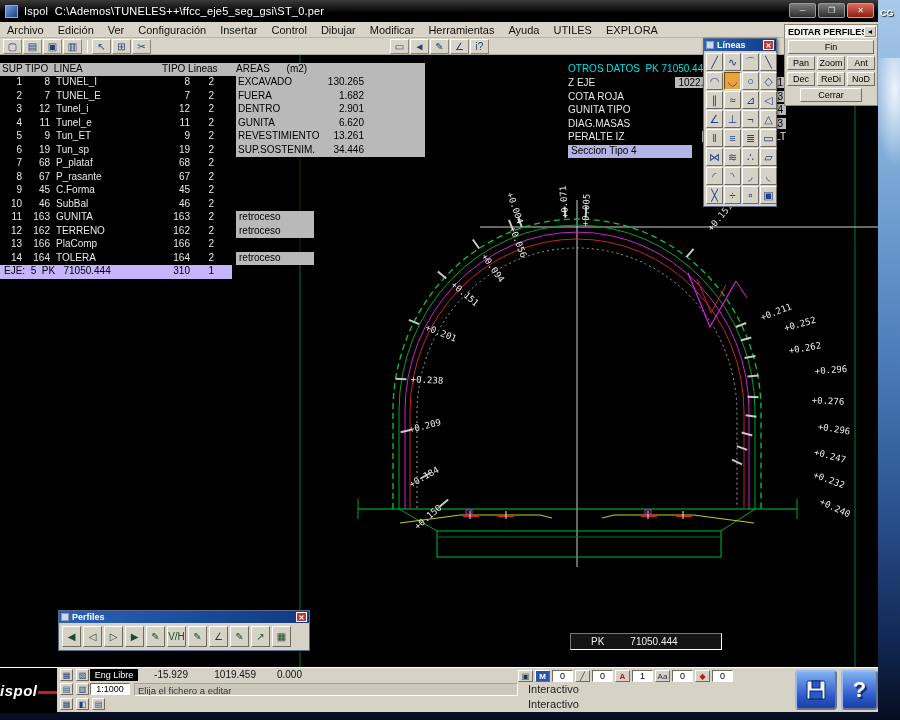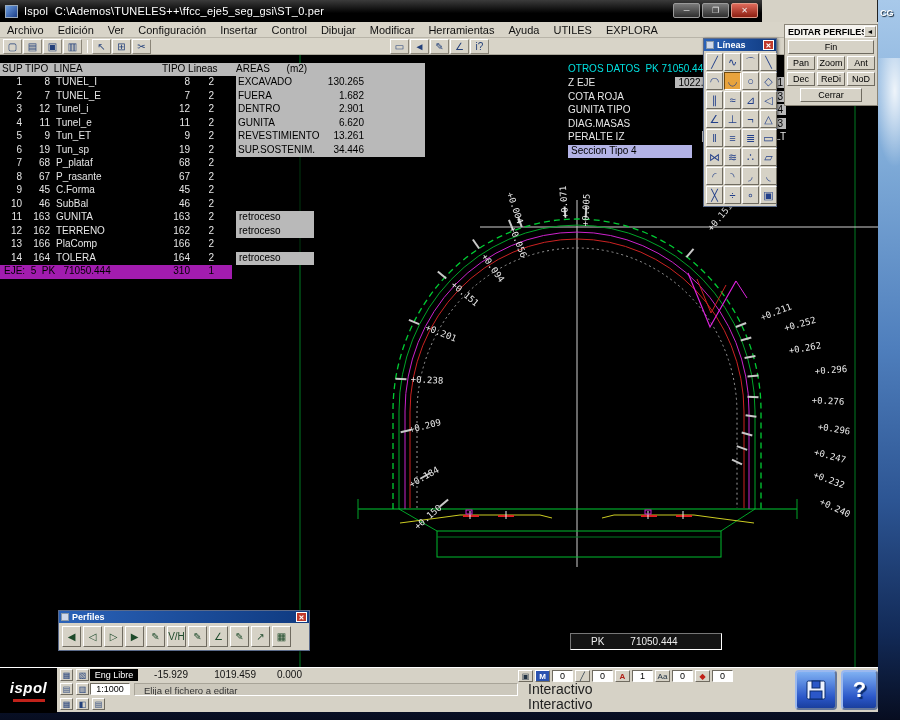--- a/index.html
+++ b/index.html
@@ -5,21 +5,21 @@
   *{box-sizing:border-box;margin:0;padding:0;font-family:"Liberation Sans",sans-serif}
   html,body{width:900px;height:720px;overflow:hidden}
   #screen{position:relative;width:900px;height:720px;
     background:linear-gradient(180deg,#a8c9ea 0%,#7fabd8 22%,#4f7fbd 48%,#2c5492 70%,#122a57 88%,#070d20 100%)}
   .abs{position:absolute}
   .cloud{position:absolute;right:0;top:58px;width:26px;height:110px;
     background:radial-gradient(ellipse at 80% 30%,rgba(255,255,255,.85),rgba(255,255,255,0) 70%);}
   .desktop-label{position:absolute;left:880px;top:8px;color:#fff;font-size:9px;font-weight:bold;text-shadow:1px 1px 1px #123}
   
   .app-window{position:absolute;left:0;top:0;width:878px;height:712px;background:#d6d2c6;border-right:1px solid #222}
-  .titlebar{position:absolute;left:0;top:0;width:762px;height:22px;background:linear-gradient(180deg,#3b3b3b,#000 60%,#000);
+  .titlebar{position:absolute;left:0;top:0;width:878px;height:22px;background:linear-gradient(180deg,#3b3b3b,#000 60%,#000);
     color:#fff;font-size:11px;display:flex;align-items:center;padding-left:5px}
   .app-icon{width:13px;height:13px;margin-right:6px;background:linear-gradient(135deg,#6fa0e0,#1c3f8a);border:1px solid #9ab;flex:0 0 auto}
   .title-text{white-space:pre;letter-spacing:.2px}
   .win-controls{position:absolute;right:4px;top:3px;display:flex;gap:2px}
   .win-btn{width:27px;height:15px;font-size:8px;color:#eee;display:flex;align-items:center;justify-content:center;
     background:linear-gradient(180deg,#7a7a7a,#2e2e2e);border:1px solid #999;border-radius:2px;cursor:default}
   .win-btn.close{background:linear-gradient(180deg,#e06a5a,#8c1f12);border-color:#d98}
   .menubar{position:absolute;left:0;top:22px;width:878px;height:16px;background:#d8d4c8;border-bottom:1px solid #b8b4a8;
     display:flex;align-items:center;font-size:11px;color:#111}
   .menu-item{padding:0 7px;white-space:nowrap}
@@ -42,21 +42,21 @@
   .c-sup{left:2px;width:20px;text-align:right}
   .c-tipo{left:24px;width:26px;text-align:right}
   .c-linea{left:56px}
   .c-tipo2{left:162px;width:28px;text-align:right}
   .c-lineas{left:196px;width:18px;text-align:right}
   .c-area{left:236px;width:189px;height:13.5px}
   .c-area.chip{background:#b9b9b9;color:#000}
   .c-area .a-label{position:absolute;left:2px}
   .c-area .a-val{position:absolute;left:84px;width:44px;text-align:right}
   .notechip{background:#b9b9b9;color:#000;width:78px !important;padding-left:3px}
-  .pfoot{position:relative;height:13.5px;background:#a21caf;color:#000;width:232px}
+  .pfoot{position:relative;height:13.5px;background:#c4b5fd;color:#000;width:232px}
   .pfoot span{position:absolute;top:0;white-space:pre}
   
   .odpanel{position:absolute;left:568px;top:8px;width:218px;font-family:"DejaVu Sans Mono",monospace;font-size:10px;z-index:4}
   .od-title{color:#00e0e0;height:13px;white-space:pre}
   .odrow{display:flex;align-items:center;height:13.5px;color:#e6e6e6;gap:4px}
   .od-chips{margin-left:auto;display:flex;gap:4px}
   .od-chip{background:#b9b9b9;color:#000;padding:0 3px;text-align:right}
   .od-extra{color:#e6e6e6;white-space:pre}
   .od-selected{margin-top:1px;width:124px;background:#b3b3e6;color:#000;height:13px;padding-left:3px}
   
@@ -84,32 +84,32 @@
   .perfiles{left:58px;top:610px;width:252px;z-index:21}
   .pf-body{display:flex;gap:2px;padding:3px;align-items:center}
   .pf-btn{width:19px;height:21px;font-size:10px;text-align:center;color:#1d4a2a;background:#d6d2c6;
     border:1px solid;border-color:#fff #6f6b60 #6f6b60 #fff;cursor:default}
   
   .pkbox{position:absolute;left:570px;top:578px;width:152px;height:17px;background:#141414;border:1px solid;border-color:#777 #fff #fff #777;
     color:#eee;font-family:"DejaVu Sans Mono",monospace;font-size:10px;display:flex;align-items:center;z-index:6}
   .pkbox .pk-l{margin-left:20px}.pkbox .pk-v{margin-left:26px}
   
   .statusbar{position:absolute;left:0;top:667px;width:878px;height:45px;background:#d6d2c6;border-top:1px solid #fff;z-index:10;font-size:10px;color:#111}
-  .logo{position:absolute;left:0;top:0;width:57px;height:45px;background:#000;display:flex;flex-direction:column;align-items:center;justify-content:center}
+  .logo{position:absolute;left:0;top:0;width:57px;height:45px;background:#000;display:flex;flex-direction:row;align-items:center;justify-content:center}
   .logo-text{color:#fff;font-size:15px;font-weight:bold;font-style:italic;letter-spacing:.5px}
   .logo-bar{width:32px;height:3px;background:#c0221a;margin-top:3px}
   .mini-btn{position:absolute;width:13px;height:12px;font-size:8px;line-height:11px;text-align:center;color:#23407a;
     background:#d6d2c6;border:1px solid;border-color:#fff #6f6b60 #6f6b60 #fff}
   .eng-chip{position:absolute;left:90px;top:1px;width:48px;height:12px;background:#000;color:#fff;font-size:9px;line-height:12px;text-align:center}
   .coords{position:absolute;top:1px;height:12px;line-height:12px;text-align:right;white-space:pre}
   .scalebox{position:absolute;left:90px;top:15px;width:40px;height:12px;background:#fff;border:1px solid;border-color:#6f6b60 #fff #fff #6f6b60;
     font-size:9px;line-height:10px;text-align:center;color:#000}
   .promptbox{position:absolute;left:134px;width:384px;height:13px;font-size:9.5px;line-height:13px;color:#333;
-    background:#ccc8bc;border:1px solid;border-color:#a8a498 #fff #fff #a8a498;padding-left:9px;overflow:hidden;white-space:nowrap}
-  .modetext{position:absolute;left:528px;font-size:14px;color:#222;height:13px;line-height:13px}
+    background:#ccc8bc;border:1px solid;border-color:#a8a498 #fff #fff #a8a498;padding-left:3px;overflow:hidden;white-space:nowrap}
+  .modetext{position:absolute;left:528px;font-size:11px;color:#222;height:13px;line-height:13px}
   .cluster{position:absolute;left:518px;top:1px;height:13px;display:flex;gap:2px;align-items:center}
   .cl-ico{width:15px;height:12px;font-size:8px;line-height:11px;text-align:center;color:#234;background:#d6d2c6;
     border:1px solid;border-color:#fff #6f6b60 #6f6b60 #fff}
   .cl-ico.m{background:#2a52b0;color:#fff;font-weight:bold}
   .cl-ico.a{color:#b02018;font-weight:bold}
   .cl-ico.red{color:#c02018}
   .cl-count{width:21px;height:12px;background:#fff;border:1px solid;border-color:#6f6b60 #fff #fff #6f6b60;
     font-size:9px;line-height:10px;text-align:center;color:#000}
   .bigbtn{position:absolute;top:2px;height:40px;border-radius:4px;border:2px outset #9ab8ef;
     background:linear-gradient(180deg,#7fb0f2,#2b57c8 70%,#1a3f9e);display:flex;align-items:center;justify-content:center}

